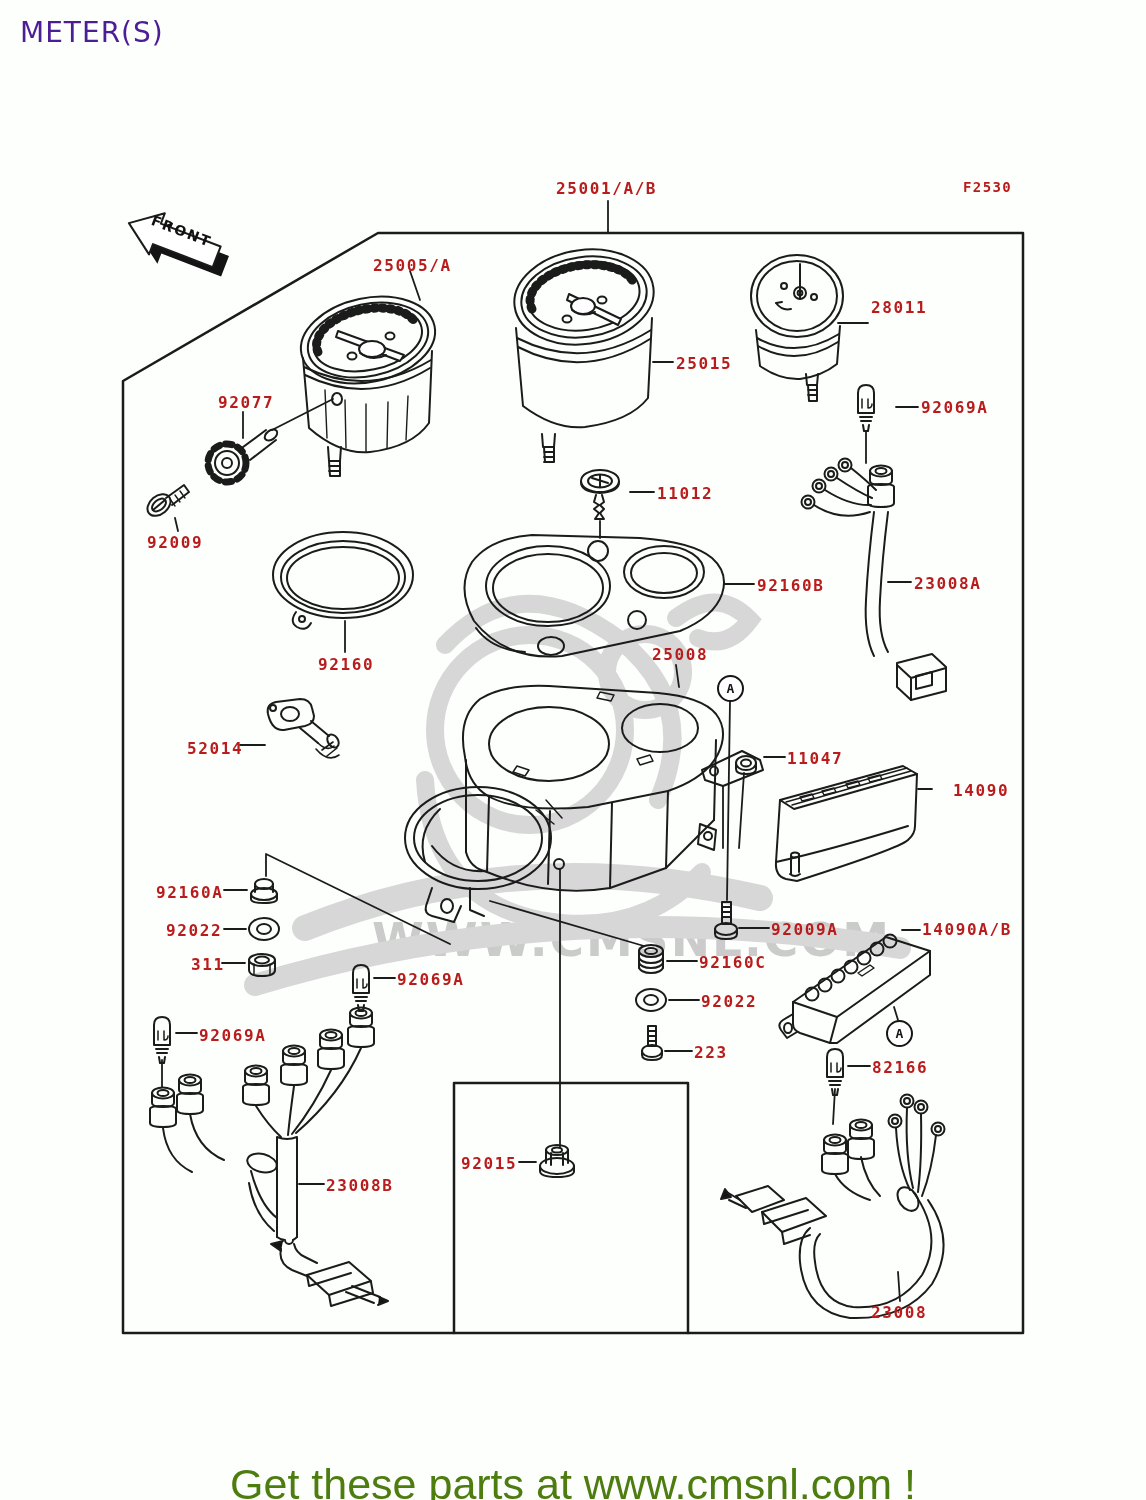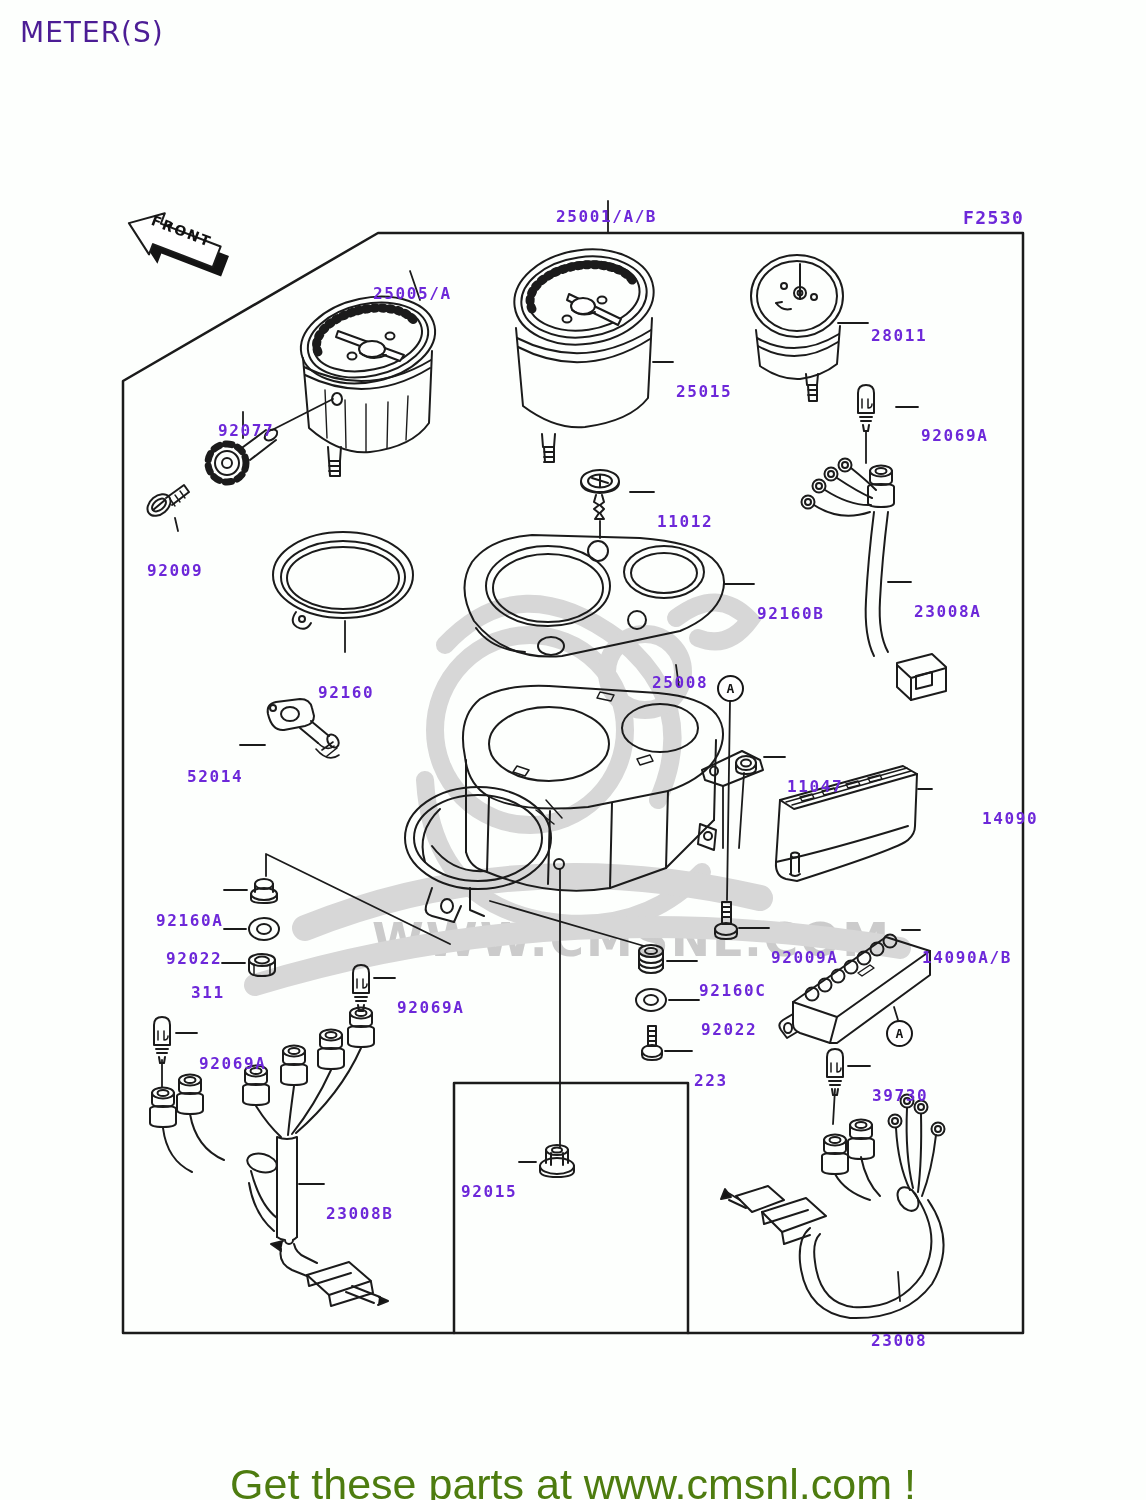--- a/index.html
+++ b/index.html
@@ -2,22 +2,22 @@
 <html><head>
 <meta charset="utf-8">
 <style>
   html,body{margin:0;padding:0;background:#fff;}
   #stage{position:relative;width:1146px;height:1500px;background:#fdfffd;overflow:hidden;
          font-family:"DejaVu Sans",sans-serif;}
   #stage svg{position:absolute;left:0;top:0;}
   .wmtext{position:absolute;color:#cbcbcb;font:bold 47px "DejaVu Sans",sans-serif;
           letter-spacing:2px;white-space:nowrap;z-index:0;}
   .callout{position:absolute;font:bold 16px "DejaVu Sans Mono",monospace;letter-spacing:1.6px;
-           color:#6d28d9;white-space:nowrap;z-index:3;margin-top:28px;}
-  .callout.small{font-size:18px;letter-spacing:1.4px;}
+           color:#b91c1c;white-space:nowrap;z-index:3;}
+  .callout.small{font-size:14px;letter-spacing:1.4px;}
   .pagetitle{position:absolute;left:20px;top:16px;font:28px "DejaVu Sans",sans-serif;
              color:#4c1d95;letter-spacing:1px;z-index:3;}
   .amarker{position:absolute;width:23px;height:23px;border:2px solid #161616;border-radius:50%;
            background:#fff;display:flex;align-items:center;justify-content:center;
            font:bold 13px "DejaVu Sans Mono",monospace;color:#161616;z-index:3;}
   .frontlabel{position:absolute;left:150px;top:223px;transform:rotate(21deg);
               font:bold 14px "DejaVu Sans",sans-serif;letter-spacing:2px;color:#111;z-index:3;}
   .banner{position:absolute;left:0;top:1444px;width:100%;text-align:center;
           font:43px "Liberation Sans","DejaVu Sans",sans-serif;color:#4d7c0f;z-index:3;margin-top:16px;}
 </style>
@@ -451,32 +451,32 @@
   <div class="callout" style="left:921px;top:398px;">92069A</div>
   <div class="callout" style="left:218px;top:393px;">92077</div>
   <div class="callout" style="left:657px;top:484px;">11012</div>
   <div class="callout" style="left:757px;top:576px;">92160B</div>
   <div class="callout" style="left:914px;top:574px;">23008A</div>
   <div class="callout" style="left:147px;top:533px;">92009</div>
   <div class="callout" style="left:318px;top:655px;">92160</div>
   <div class="callout" style="left:652px;top:645px;">25008</div>
   <div class="callout" style="left:187px;top:739px;">52014</div>
   <div class="callout" style="left:787px;top:749px;">11047</div>
-  <div class="callout" style="left:982px;top:781px;">14090</div>
+  <div class="callout" style="left:953px;top:781px;">14090</div>
   <div class="callout" style="left:156px;top:883px;">92160A</div>
   <div class="callout" style="left:166px;top:921px;">92022</div>
   <div class="callout" style="left:191px;top:955px;">311</div>
   <div class="callout" style="left:397px;top:970px;">92069A</div>
   <div class="callout" style="left:199px;top:1026px;">92069A</div>
   <div class="callout" style="left:771px;top:920px;">92009A</div>
   <div class="callout" style="left:922px;top:920px;">14090A/B</div>
   <div class="callout" style="left:699px;top:953px;">92160C</div>
   <div class="callout" style="left:701px;top:992px;">92022</div>
   <div class="callout" style="left:694px;top:1043px;">223</div>
-  <div class="callout" style="left:872px;top:1058px;">39730</div>
+  <div class="callout" style="left:872px;top:1058px;">82166</div>
   <div class="callout" style="left:461px;top:1154px;">92015</div>
   <div class="callout" style="left:326px;top:1176px;">23008B</div>
   <div class="callout" style="left:871px;top:1303px;">23008</div>
 
   <div class="amarker" style="left:717px;top:675px;">A</div>
   <div class="amarker" style="left:886px;top:1020px;">A</div>
 
   <div class="banner">Get these parts at www.cmsnl.com !</div>
 
 </div>

